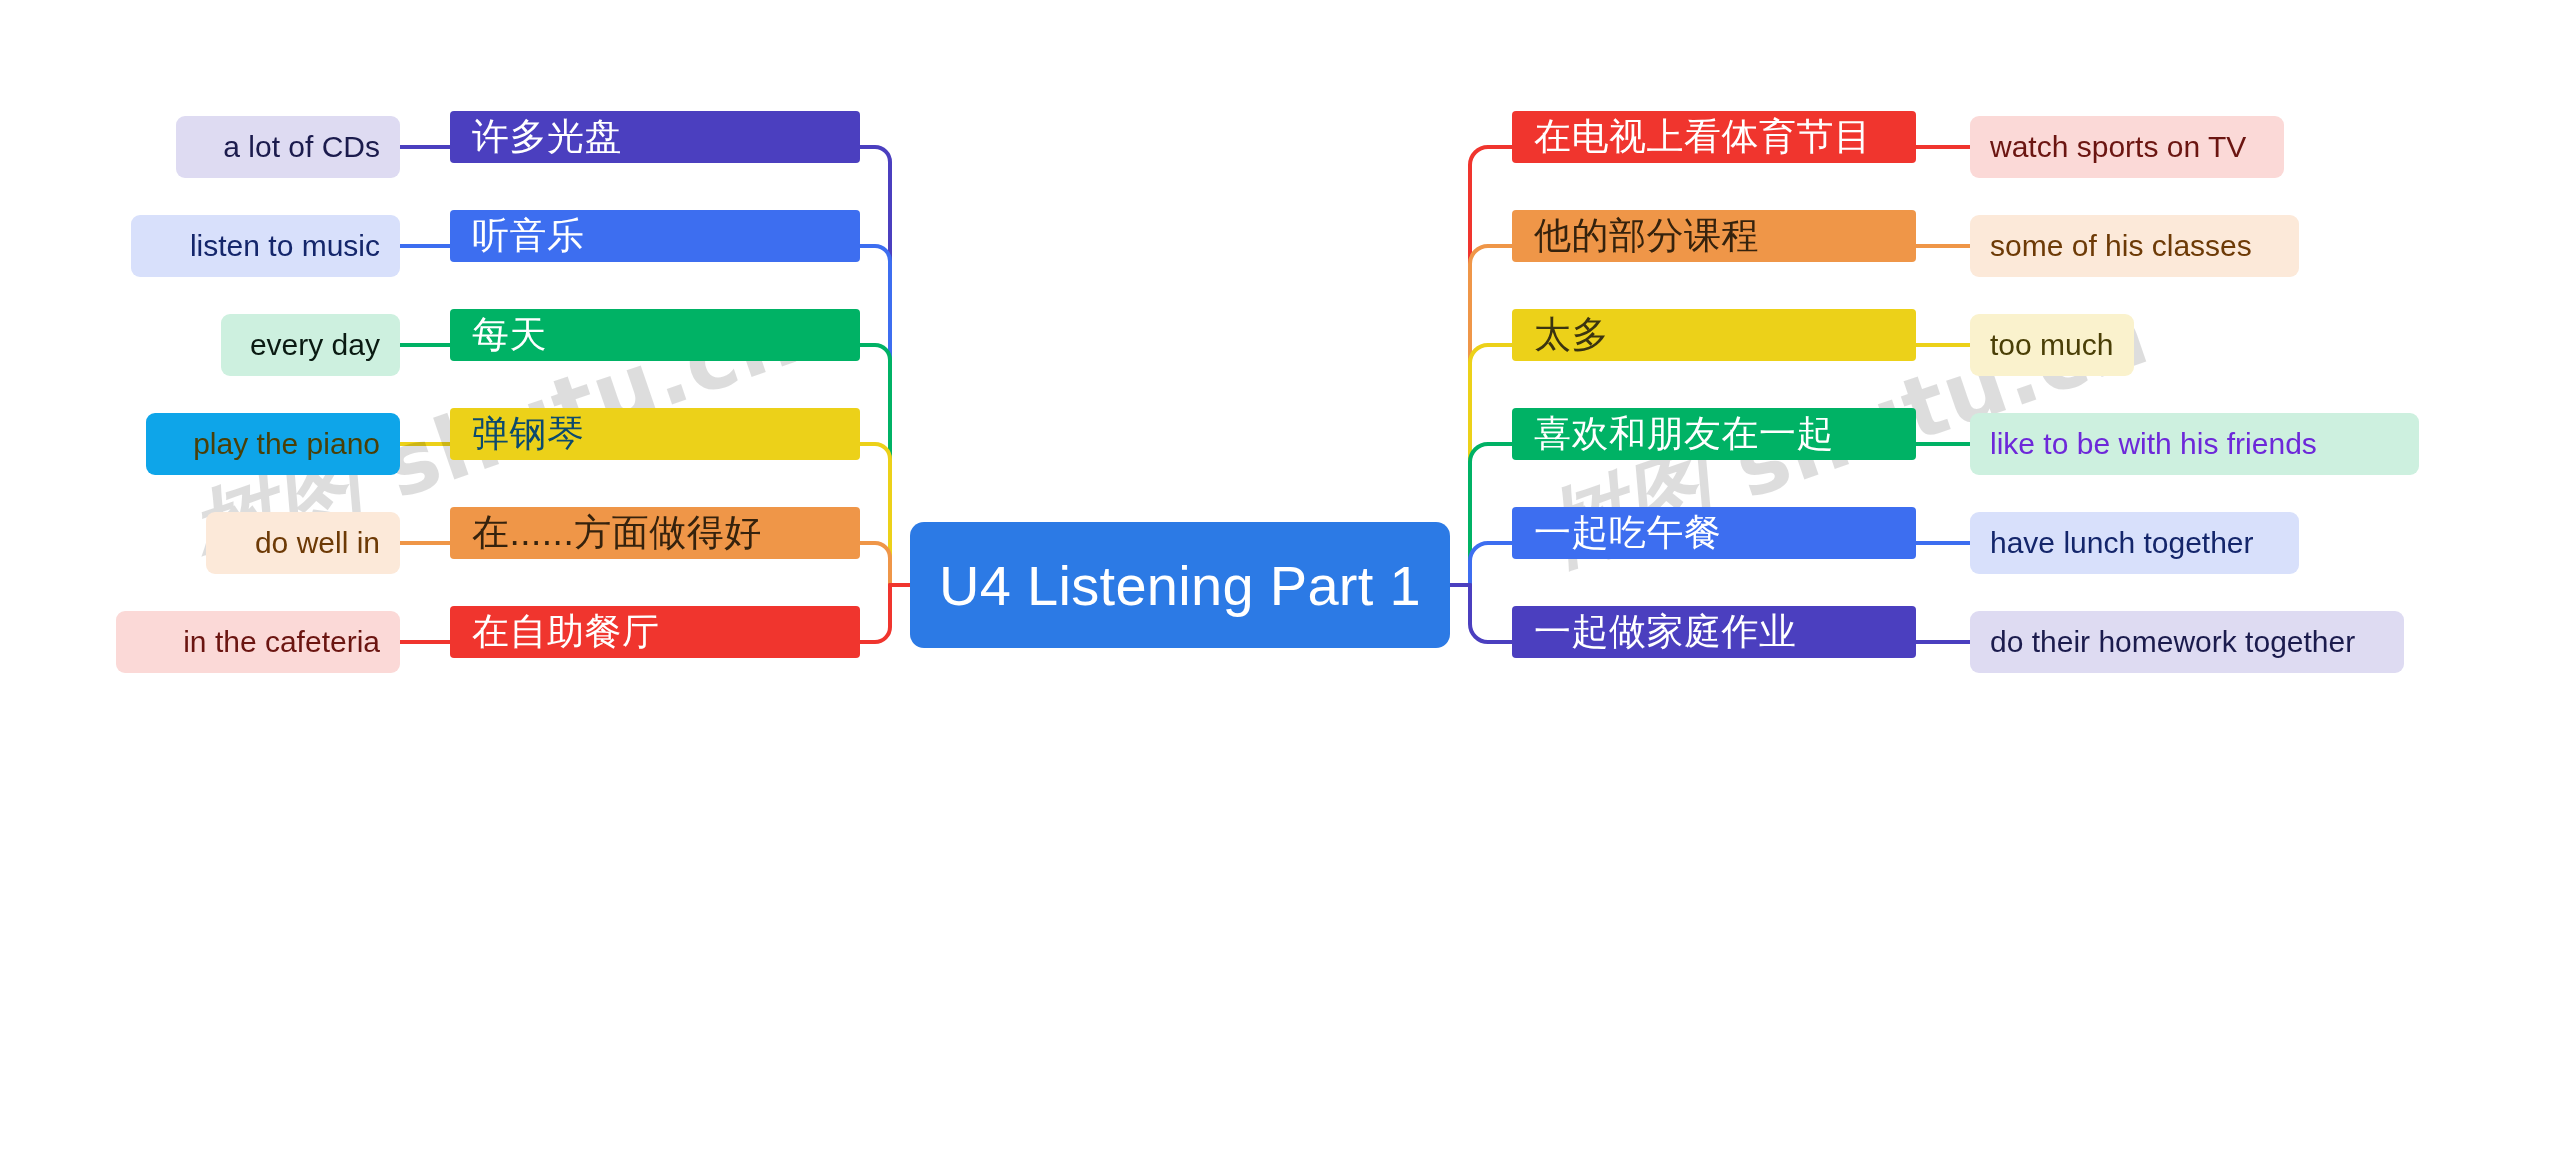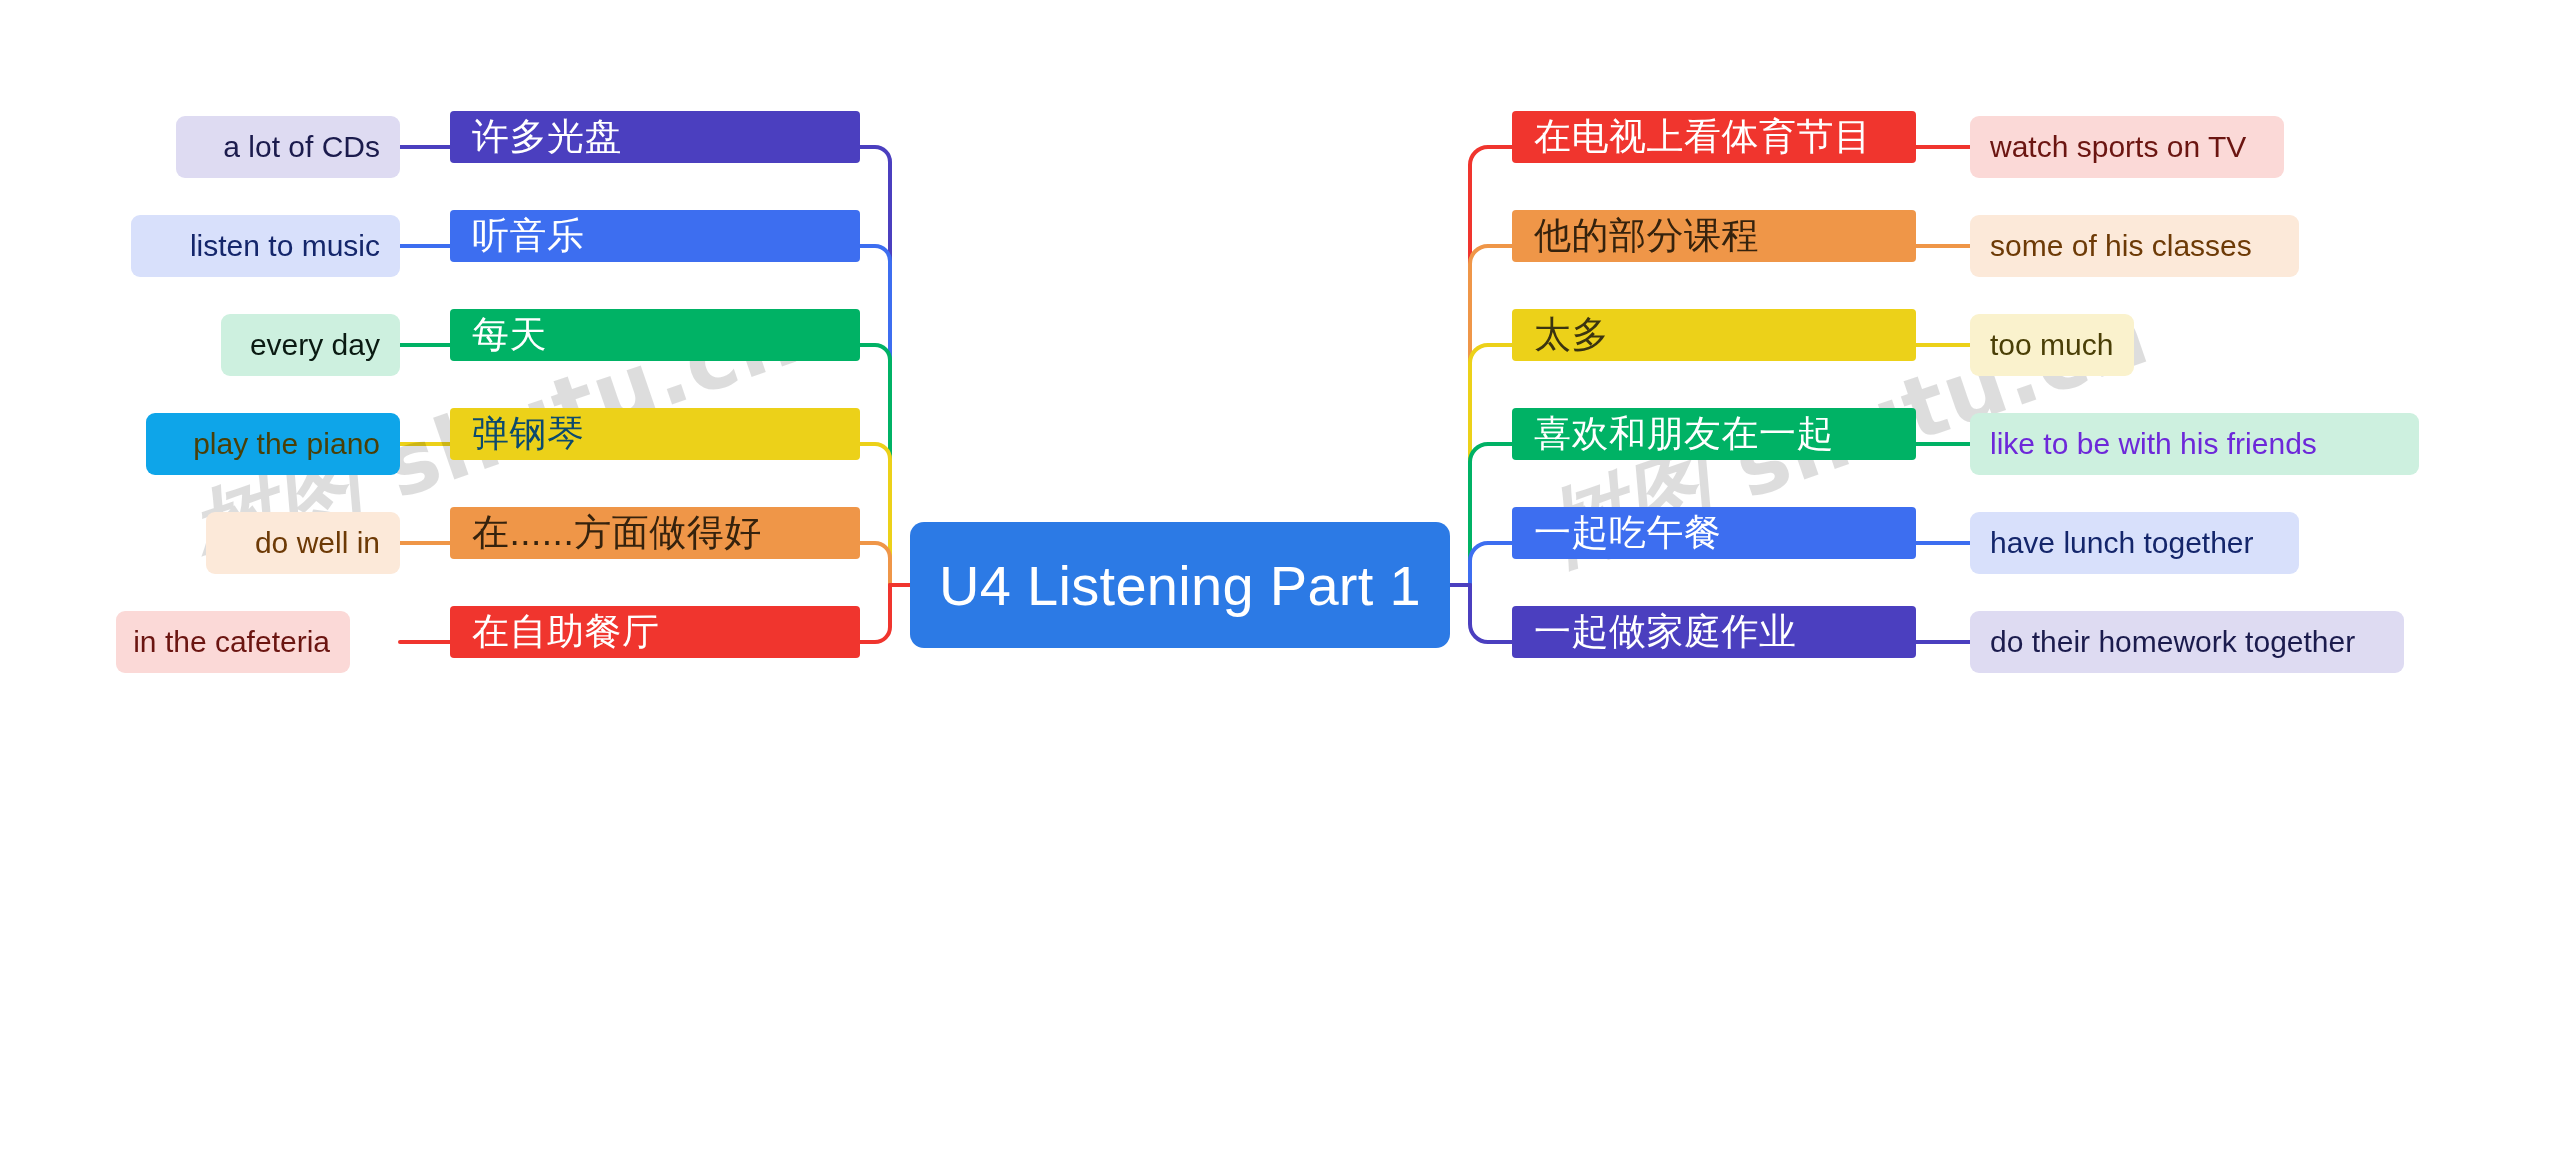--- a/index.html
+++ b/index.html
@@ -177,21 +177,21 @@
       </div>
       <div class="node main-node left" style="top: 507px; background: rgb(239, 150, 72);">
         <span class="node-text" style="color: rgb(53, 34, 13);">在......方面做得好</span>
       </div>
       <div class="node leaf-node left" style="top: 512px; background: rgb(252, 233, 217); width: 194px; left: 206px;">
         <span class="node-text" style="color: rgb(109, 58, 6);">do well in</span>
       </div>
       <div class="node main-node left" style="top: 606px; background: rgb(240, 53, 46);">
         <span class="node-text" style="color: rgb(255, 255, 255);">在自助餐厅</span>
       </div>
-      <div class="node leaf-node left" style="top: 611px; background: rgb(251, 217, 215); width: 234px; left: 116px;">
+      <div class="node leaf-node left" style="top: 611px; background: rgb(251, 217, 215); width: 284px; left: 116px;">
         <span class="node-text" style="color: rgb(107, 21, 17);">in the cafeteria</span>
       </div>
     </div>
   <div id="nodes-right">
       <div class="node main-node right" style="top: 111px; background: rgb(240, 53, 46);">
         <span class="node-text" style="color: rgb(255, 255, 255);">在电视上看体育节目</span>
       </div>
       <div class="node leaf-node right" style="top: 116px; background: rgb(251, 217, 215); width: 314px;">
         <span class="node-text" style="color: rgb(107, 21, 17);">watch sports on TV</span>
       </div>

